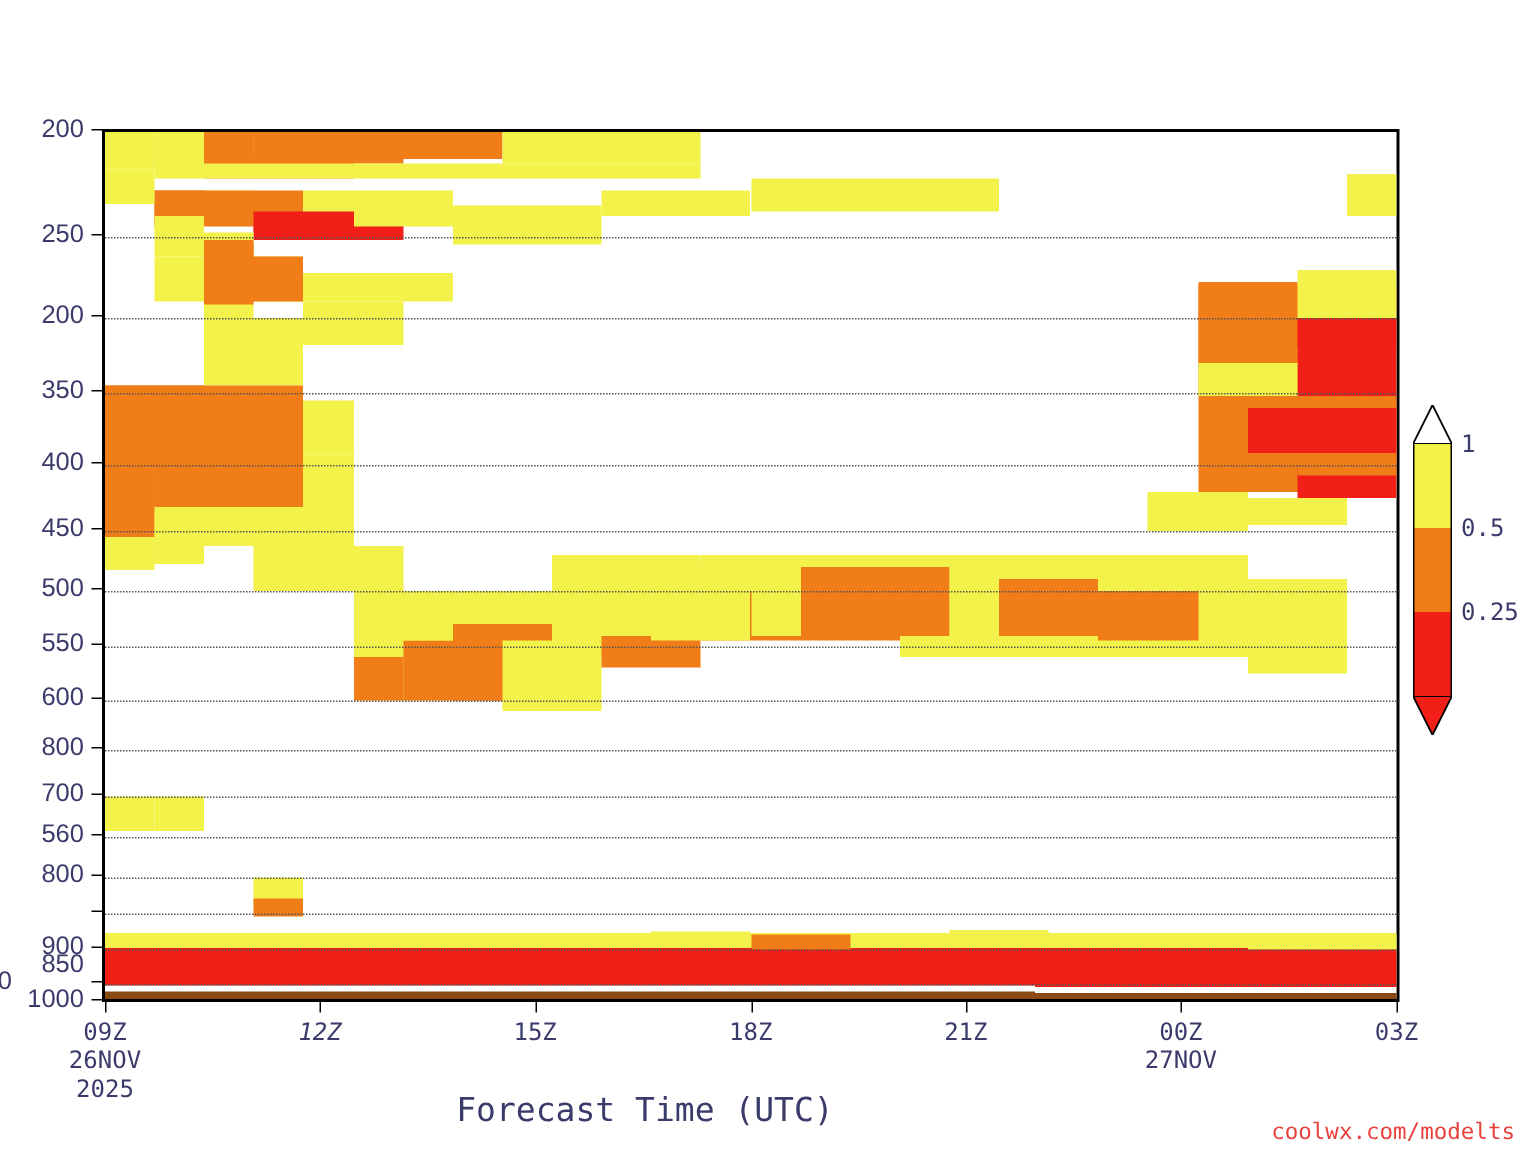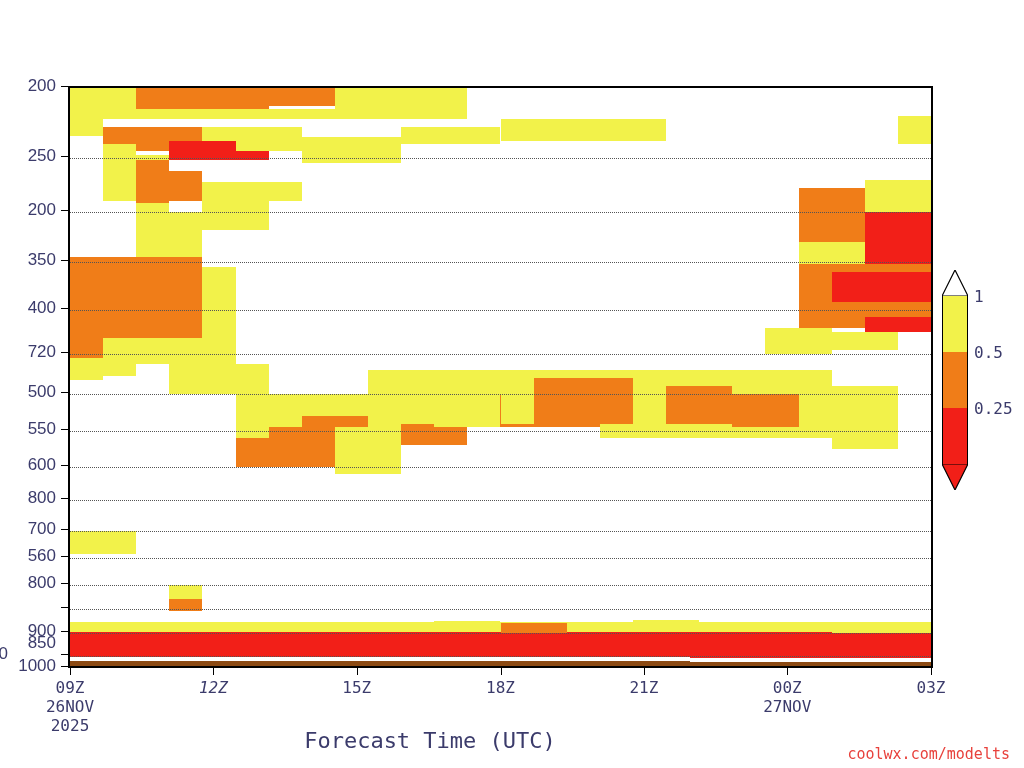--- a/index.html
+++ b/index.html
@@ -163,21 +163,21 @@
       <div class="ytick-label" style="top: 86px; right: 968px;">200</div>
       <div class="ytick-mark" style="left: 61px; top: 156px; width: 7px;"></div>
       <div class="ytick-label" style="top: 156px; right: 968px;">250</div>
       <div class="ytick-mark" style="left: 61px; top: 210px; width: 7px;"></div>
       <div class="ytick-label" style="top: 210px; right: 968px;">200</div>
       <div class="ytick-mark" style="left: 61px; top: 260px; width: 7px;"></div>
       <div class="ytick-label" style="top: 260px; right: 968px;">350</div>
       <div class="ytick-mark" style="left: 61px; top: 308px; width: 7px;"></div>
       <div class="ytick-label" style="top: 308px; right: 968px; margin-left: 39px;">400</div>
       <div class="ytick-mark" style="left: 61px; top: 352px; width: 7px;"></div>
-      <div class="ytick-label" style="top: 352px; right: 968px;">720</div>
+      <div class="ytick-label" style="top: 352px; right: 968px;">450</div>
       <div class="ytick-mark" style="left: 61px; top: 392px; width: 7px;"></div>
       <div class="ytick-label" style="top: 392px; right: 968px;">500</div>
       <div class="ytick-mark" style="left: 61px; top: 429px; width: 7px;"></div>
       <div class="ytick-label" style="top: 429px; right: 968px;">550</div>
       <div class="ytick-mark" style="left: 61px; top: 465px; width: 7px;"></div>
       <div class="ytick-label" style="top: 465px; right: 968px;">600</div>
       <div class="ytick-mark" style="left: 61px; top: 498px; width: 7px;"></div>
       <div class="ytick-label" style="top: 498px; right: 968px;">800</div>
       <div class="ytick-mark" style="left: 61px; top: 529px; width: 7px;"></div>
       <div class="ytick-label" style="top: 529px; right: 968px; margin-left: 20px;">700</div>

